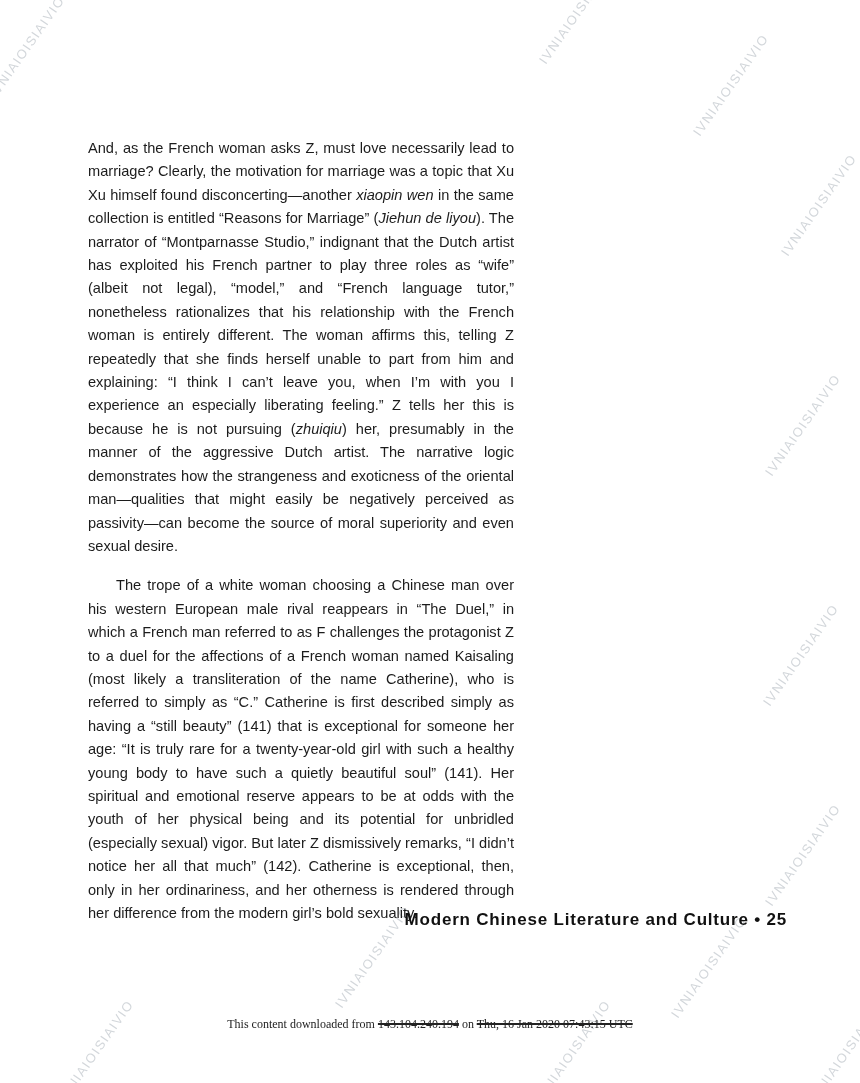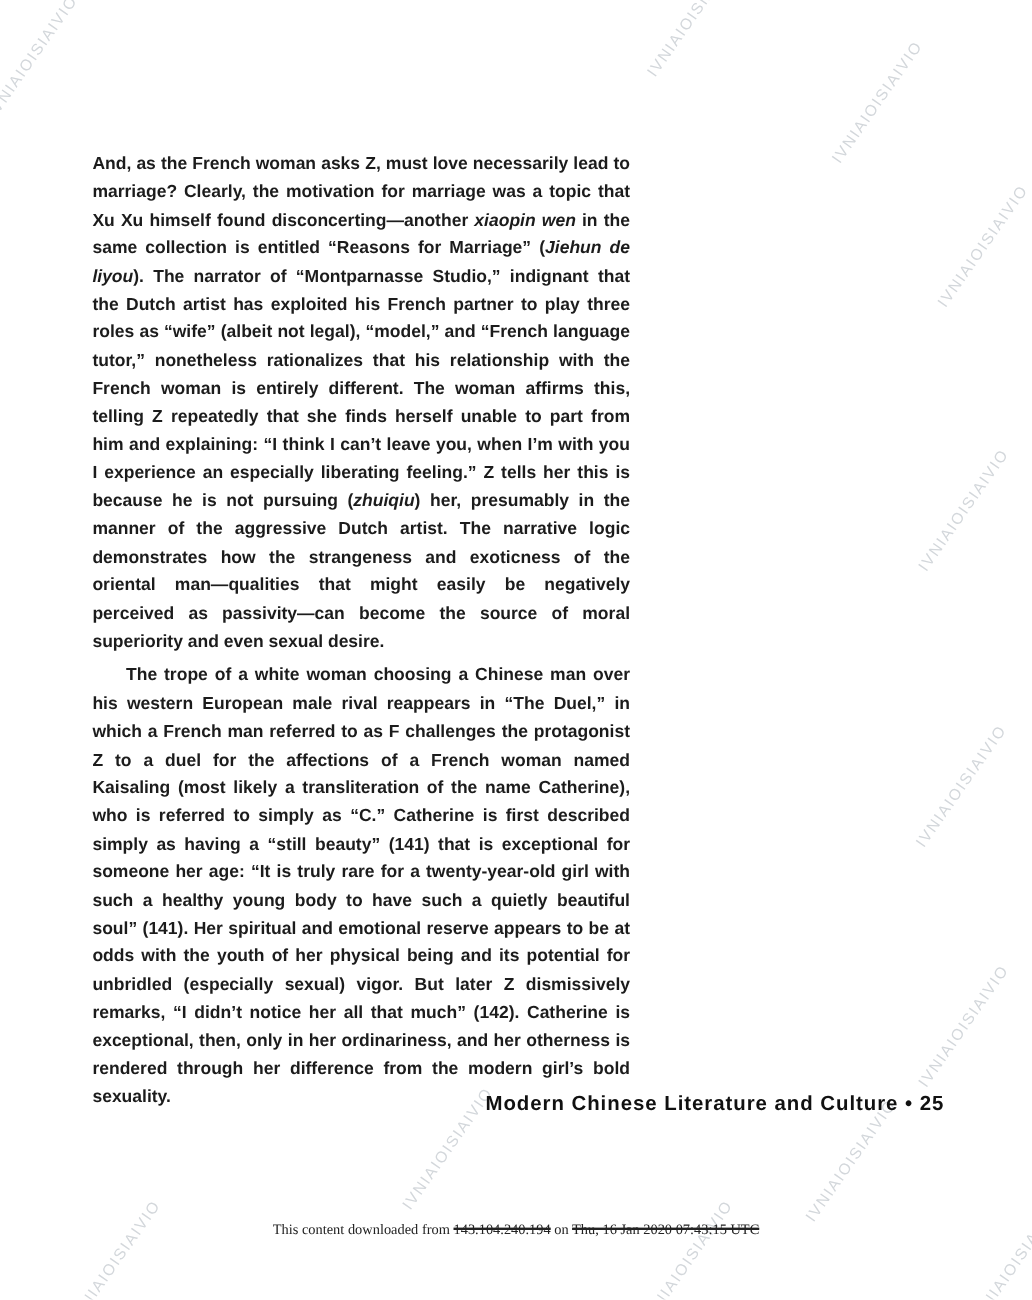--- a/index.html
+++ b/index.html
@@ -25,21 +25,21 @@
   .text-block {
     position: absolute;
     left: 72px;
     top: 121px;
     width: 458px;
     color: #1c1c1c;
     font-size: 14.6px;
     line-height: 23.4px;
     text-align: justify;
   }
-  .text-block p { margin: 5px; font-weight: bold; }
+  .text-block p { margin: 16px; }
   .text-block p.indent { text-indent: 28px; }
   .it { font-style: italic; }
   .journal-footer {
     position: absolute;
     top: 910px;
     right: 73px;
     font-weight: bold;
     font-size: 17px;
     letter-spacing: 0.8px;
     color: #111111;

